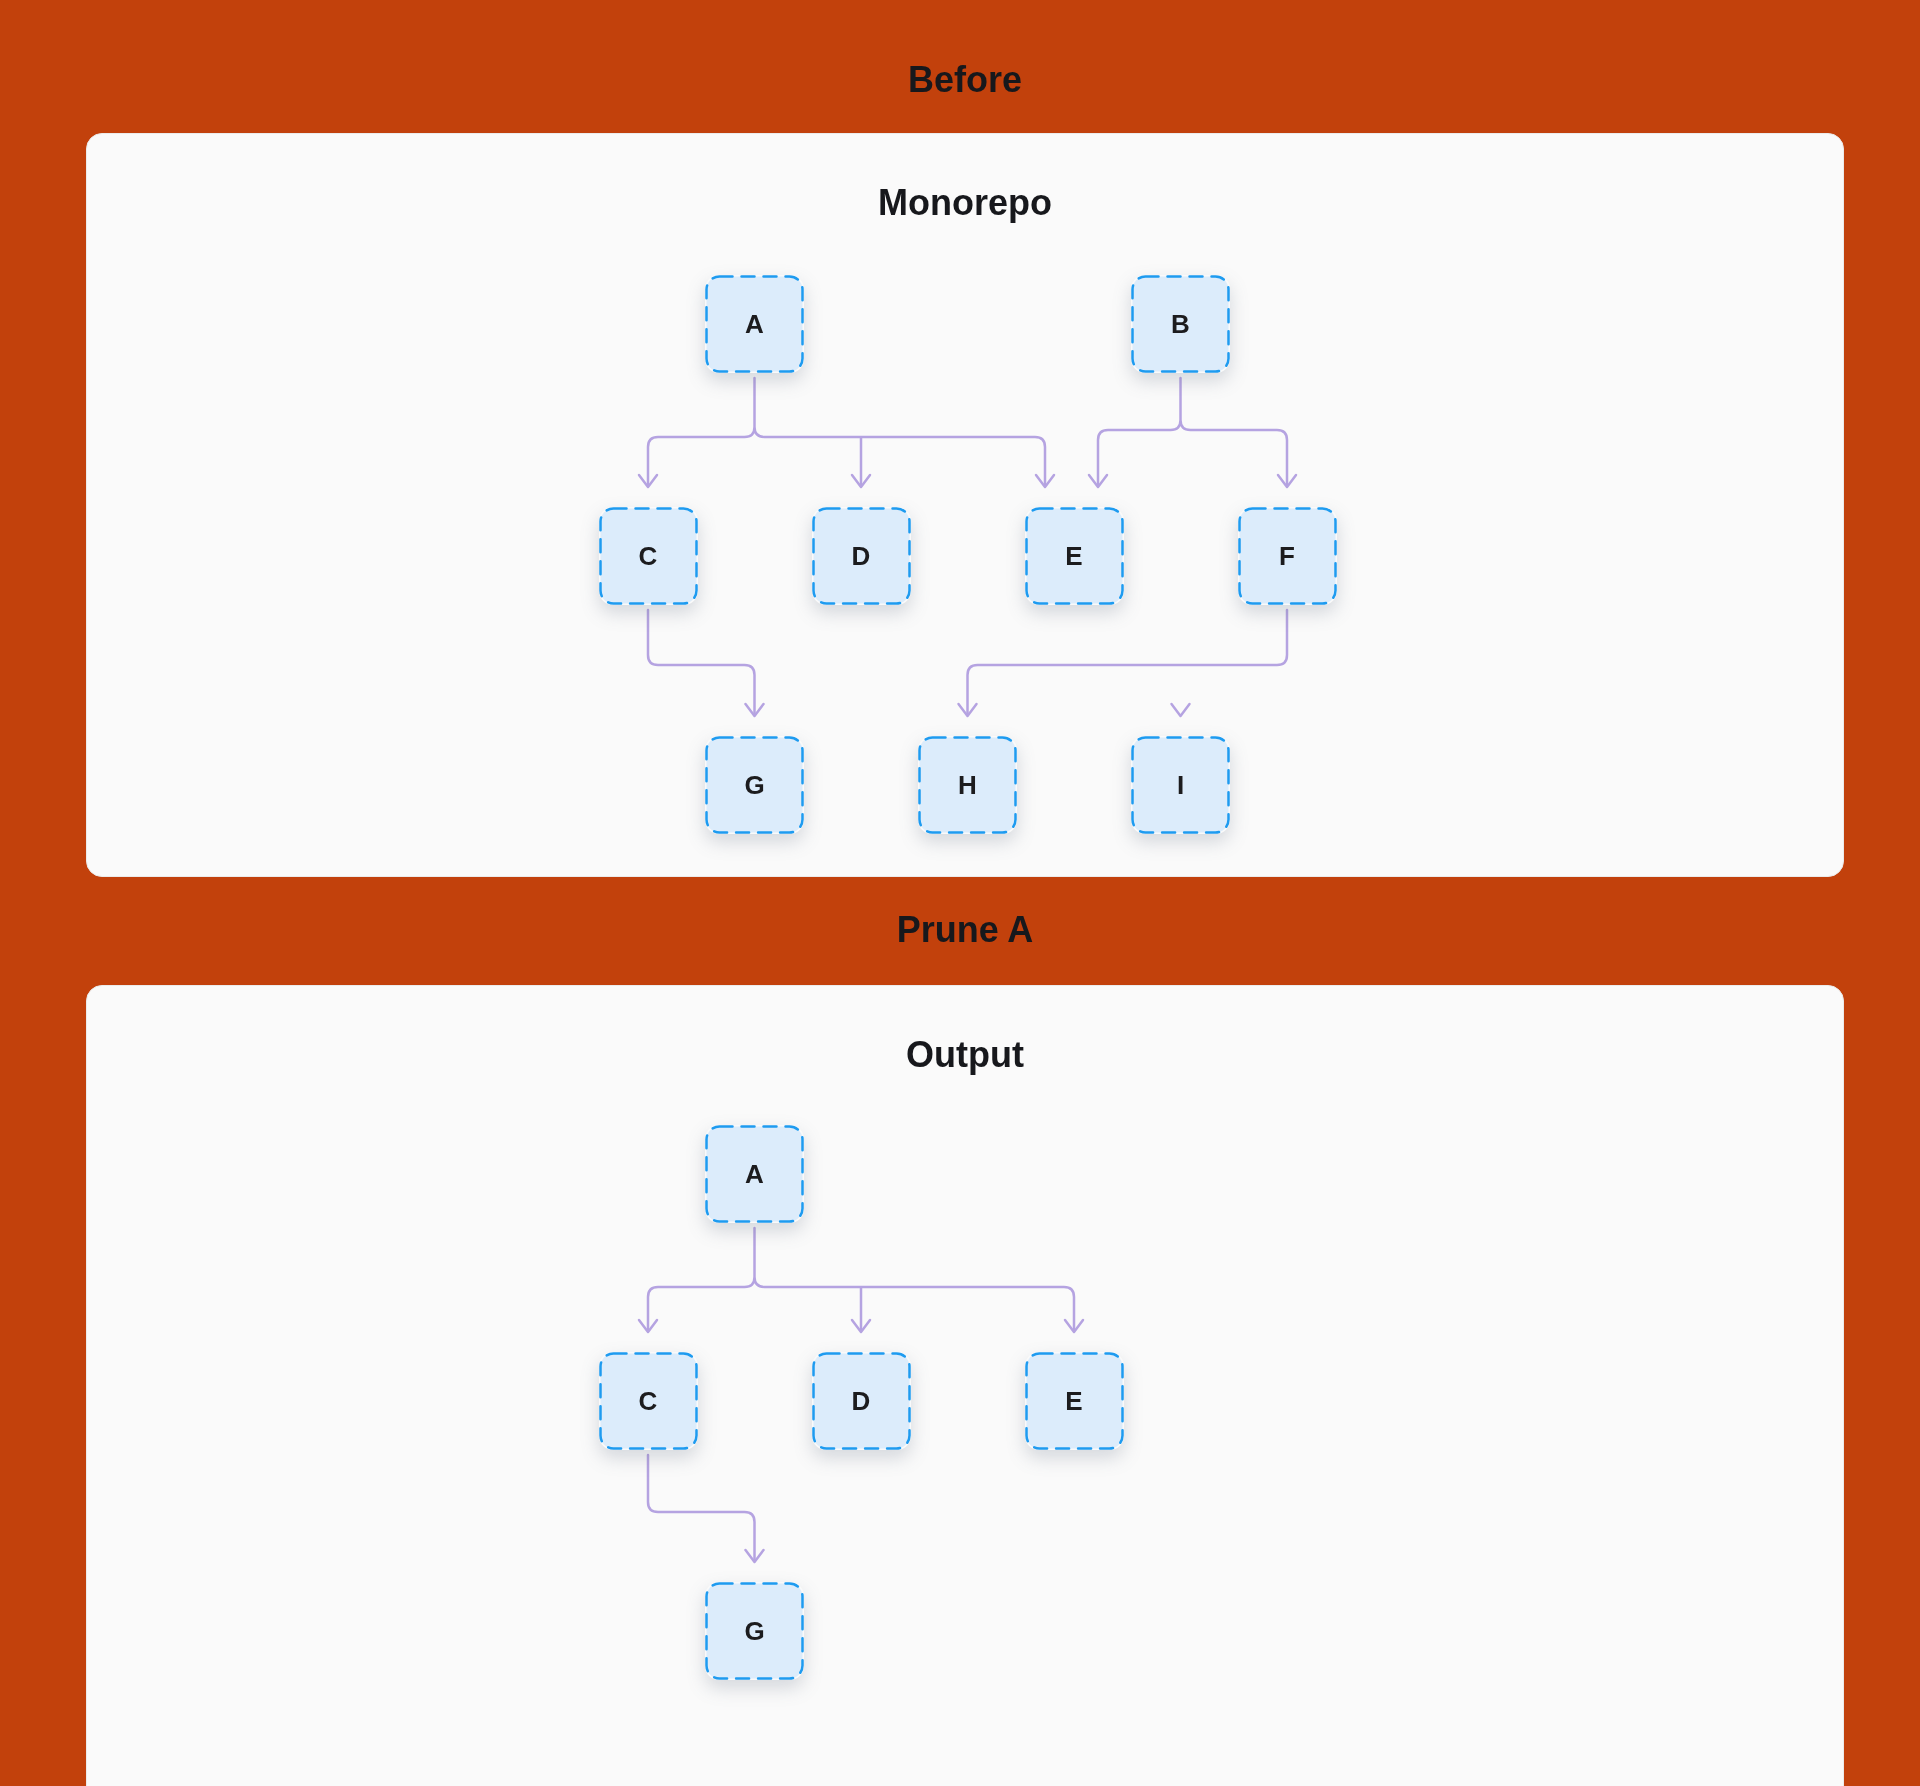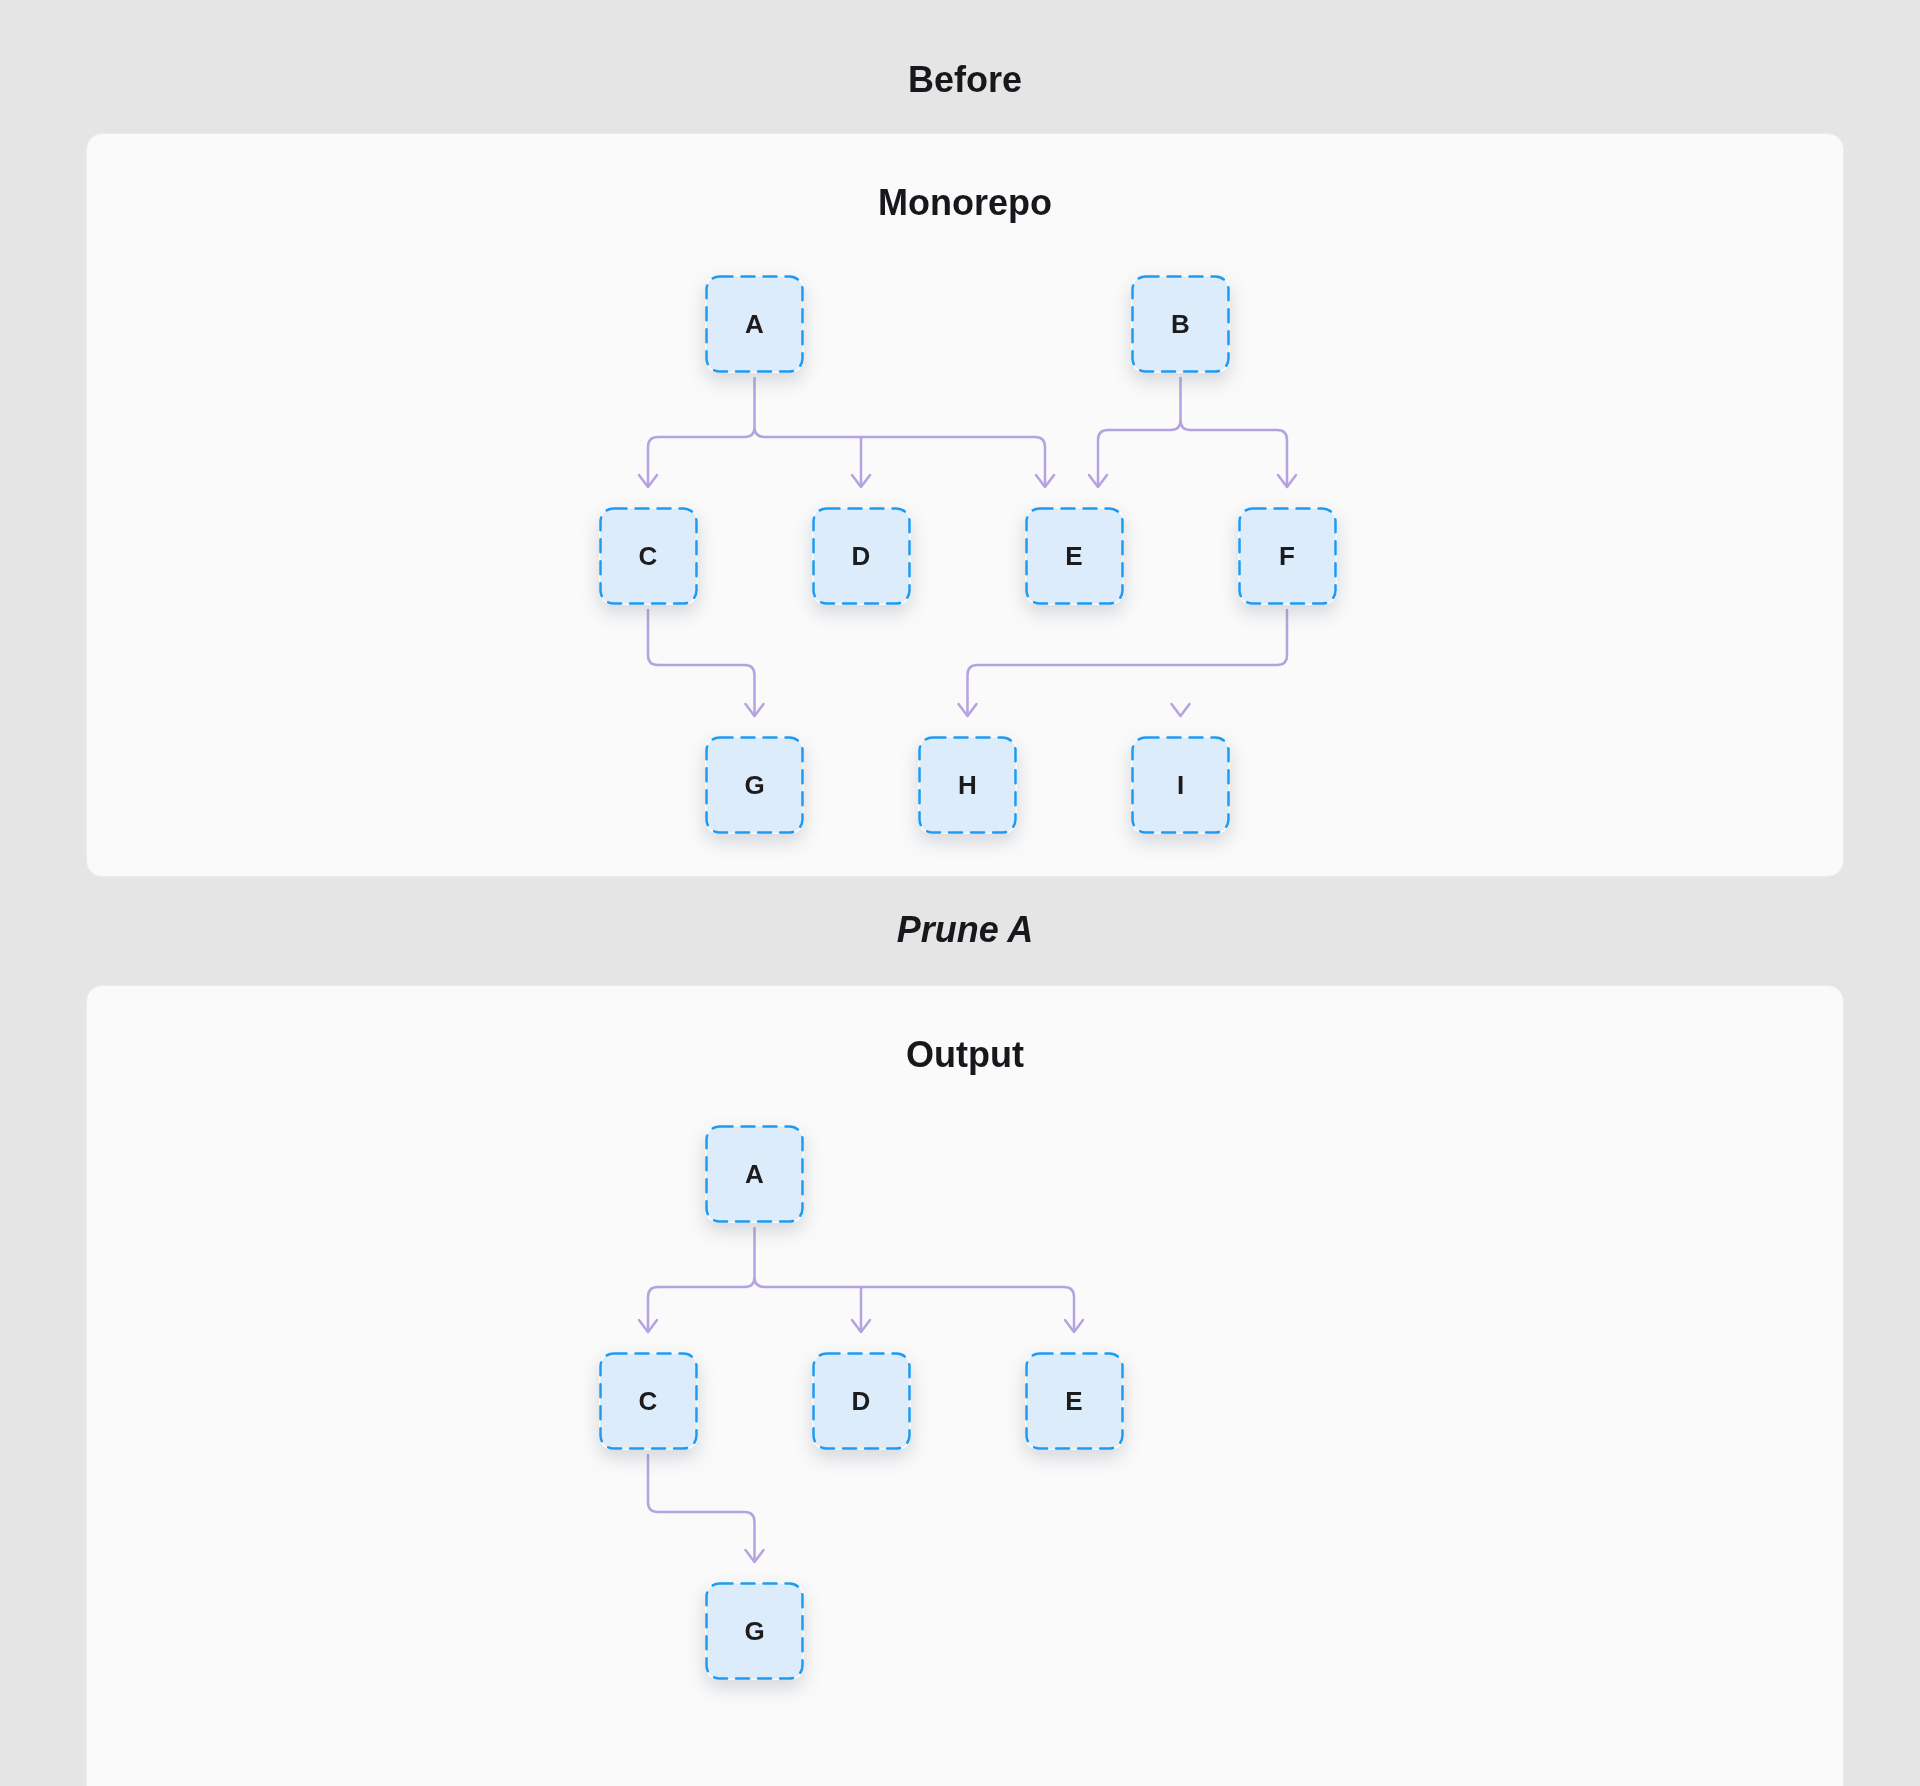--- a/index.html
+++ b/index.html
@@ -1,31 +1,31 @@
 <!DOCTYPE html>
 <html><head>
 <meta charset="utf-8">
 <style>
   html,body{margin:0;padding:0;background:#ffffff;}
   .page{
     position:relative;
     width:1920px;height:1786px;
-    background:#e5e5e5;
+    background:#c2410c;
     font-family:"Liberation Sans", sans-serif;
     overflow:hidden;
   }
   .outer-title{
     position:absolute;left:86px;width:1758px;
     text-align:center;
     font-size:36px;font-weight:700;
     color:#17181c;
     line-height:46px;
   }
   #outer-title-0{top:57px;}
-  #outer-title-1{top:907px;font-style:italic;}
+  #outer-title-1{top:907px;}
   .panel{
     position:absolute;left:86px;width:1758px;height:744px;
     box-sizing:border-box;
     background:#fafafa;
     border:1px solid #ebebeb;
     border-radius:16px;
   }
   #panel-0{top:133px;}
   #panel-1{top:985px;height:908px;}
   .panel-title{

